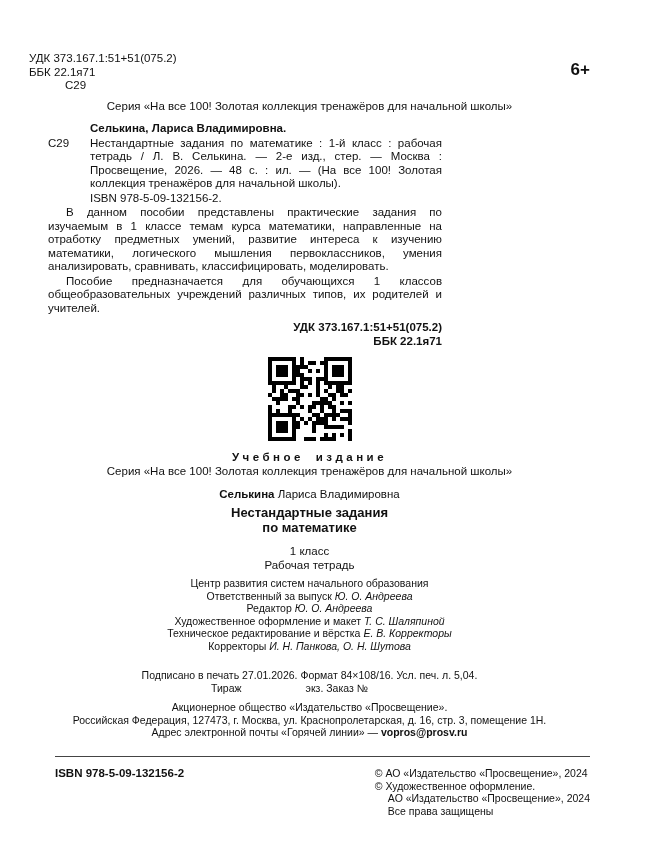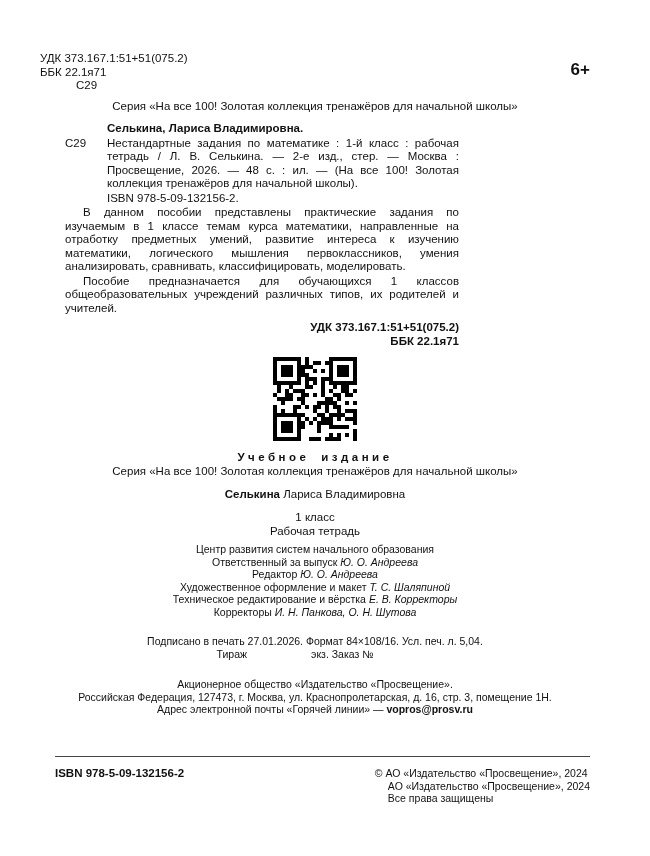--- a/index.html
+++ b/index.html
@@ -1,47 +1,47 @@
 <!DOCTYPE html>
 <html lang="ru"><head>
 <meta charset="utf-8">
 <style>
   html,body{margin:0;padding:0;}
   body{width:650px;height:856px;background:#ffffff;}
   .page{
     position:relative;width:640px;height:856px;background:#fff;color:#111;
     font-family:"Liberation Sans",sans-serif;font-size:11.5px;line-height:13.5px;
-    padding:52px 50px 0 40px;box-sizing:border-box;overflow:hidden;
+    padding:52px 50px 0 29px;box-sizing:border-box;overflow:hidden;
   }
   .bold{font-weight:bold;}
   .italic{font-style:italic;}
   .centered{text-align:center;}
   .top-row{display:flex;justify-content:space-between;align-items:flex-start;}
   .code-indent{margin-left:36px;}
   .age-mark{font-weight:bold;font-size:17px;line-height:17px;margin-top:9px;}
   .series{margin-top:7px;}
-  .biblio{margin-left:25px;width:394px;margin-top:9px;}
+  .biblio{margin-left:19px;width:394px;margin-top:9px;}
   .author-entry{margin-left:42px;font-weight:bold;}
   .catalog-entry{position:relative;padding-left:42px;text-align:justify;margin-top:1px;}
   .catalog-code{position:absolute;left:0;top:0;}
   .isbn-line{margin-left:42px;margin-top:1px;}
   .annot{margin:1px 0 0 0;text-align:justify;text-indent:18px;}
   .udk-right{margin-top:6px;text-align:right;font-weight:bold;}
   .qr-wrap{margin-top:9px;text-align:center;}
   .qr-wrap svg{display:inline-block;}
   .edition-kind{margin-top:6px;letter-spacing:3.5px;word-spacing:5px;font-weight:bold;}
   .series2{margin-top:1px;}
   .author-line{margin-top:9px;}
   .book-title{margin-top:4px;font-weight:bold;font-size:13px;line-height:15px;}
   .grade{margin-top:10px;}
   .credits{margin-top:5px;font-size:10.5px;line-height:12.5px;}
   .imprint{margin-top:17px;font-size:10.5px;line-height:12.5px;}
   .blank-gap{display:inline-block;width:64px;}
   .blank-gap2{display:inline-block;width:40px;}
-  .publisher{margin-top:18px;font-size:10.5px;line-height:12.5px;}
+  .publisher{margin-top:7px;font-size:10.5px;line-height:12.5px;}
   .footer{position:absolute;left:55px;right:50px;top:756px;}
   .footer-rule{border-top:1px solid #444;}
   .footer-row{display:flex;justify-content:space-between;align-items:flex-start;margin-top:10px;}
   .footer-isbn{font-weight:bold;}
   .copyright{font-size:10.5px;line-height:12.5px;text-align:left;margin-left:36px;}
   .copyright .cont{padding-left:13px;}
 </style>
 </head>
 <body>
 
@@ -219,20 +219,24 @@
   </div>
 
   <div class="edition-kind centered">Учебное издание</div>
   <div class="series2 centered">Серия «На все 100! Золотая коллекция тренажёров для начальной школы»</div>
 
   <div class="author-line centered">
     <span class="bold">Селькина</span>
     <span>Лариса Владимировна</span>
   </div>
 
+  <div class="book-title centered">
+    <div>Нестандартные задания</div>
+    <div>по математике</div>
+  </div>
   <div class="grade centered">1 класс</div>
   <div class="subtitle centered">Рабочая тетрадь</div>
 
   <div class="credits centered">
     <div>Центр развития систем начального образования</div>
     <div>
       <span>Ответственный за выпуск</span>
       <span class="italic">Ю. О. Андреева</span>
     </div>
     <div>
@@ -267,19 +271,20 @@
       <span>Адрес электронной почты «Горячей линии» — </span><span class="bold">vopros@prosv.ru</span>
     </div>
   </div>
 
   <div class="footer">
     <div class="footer-rule"></div>
     <div class="footer-row">
       <div class="footer-isbn">ISBN 978-5-09-132156-2</div>
       <div class="copyright">
         <div>© АО «Издательство «Просвещение», 2024</div>
+        <div>© Художественное оформление.</div>
         <div class="cont">АО «Издательство «Просвещение», 2024</div>
         <div class="cont">Все права защищены</div>
       </div>
     </div>
   </div>
 
 </div>
 
 </body></html>

